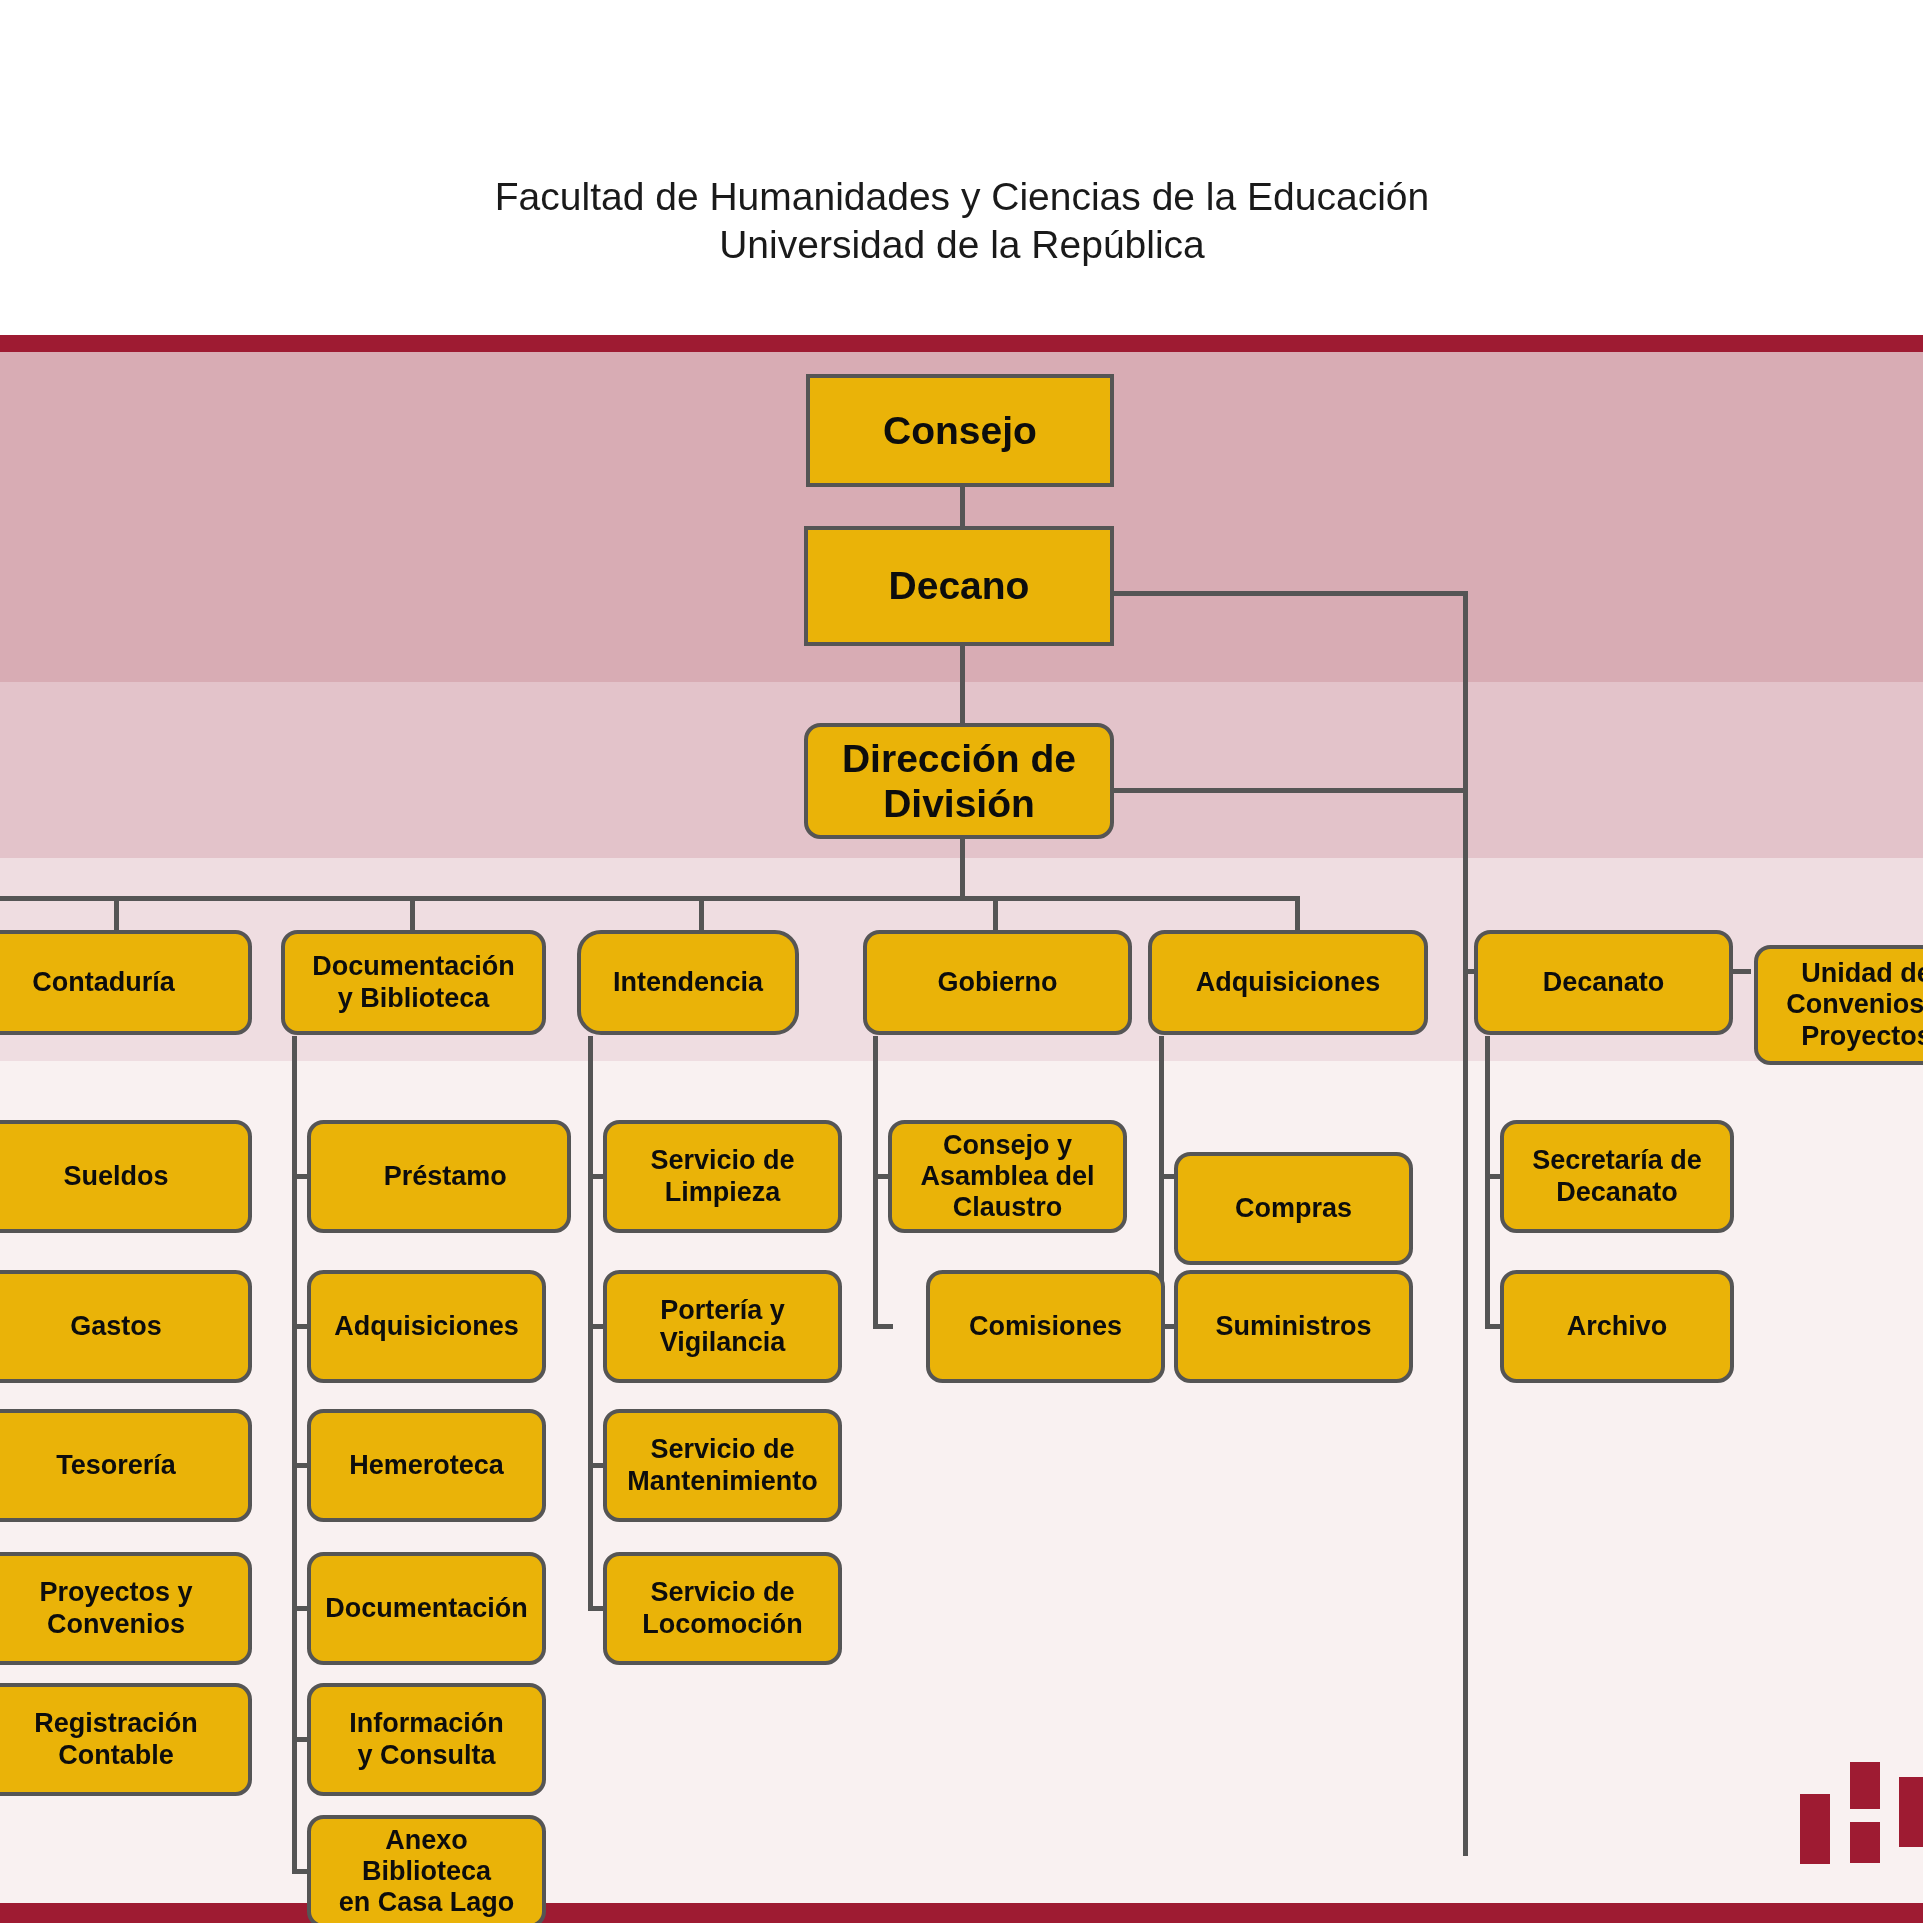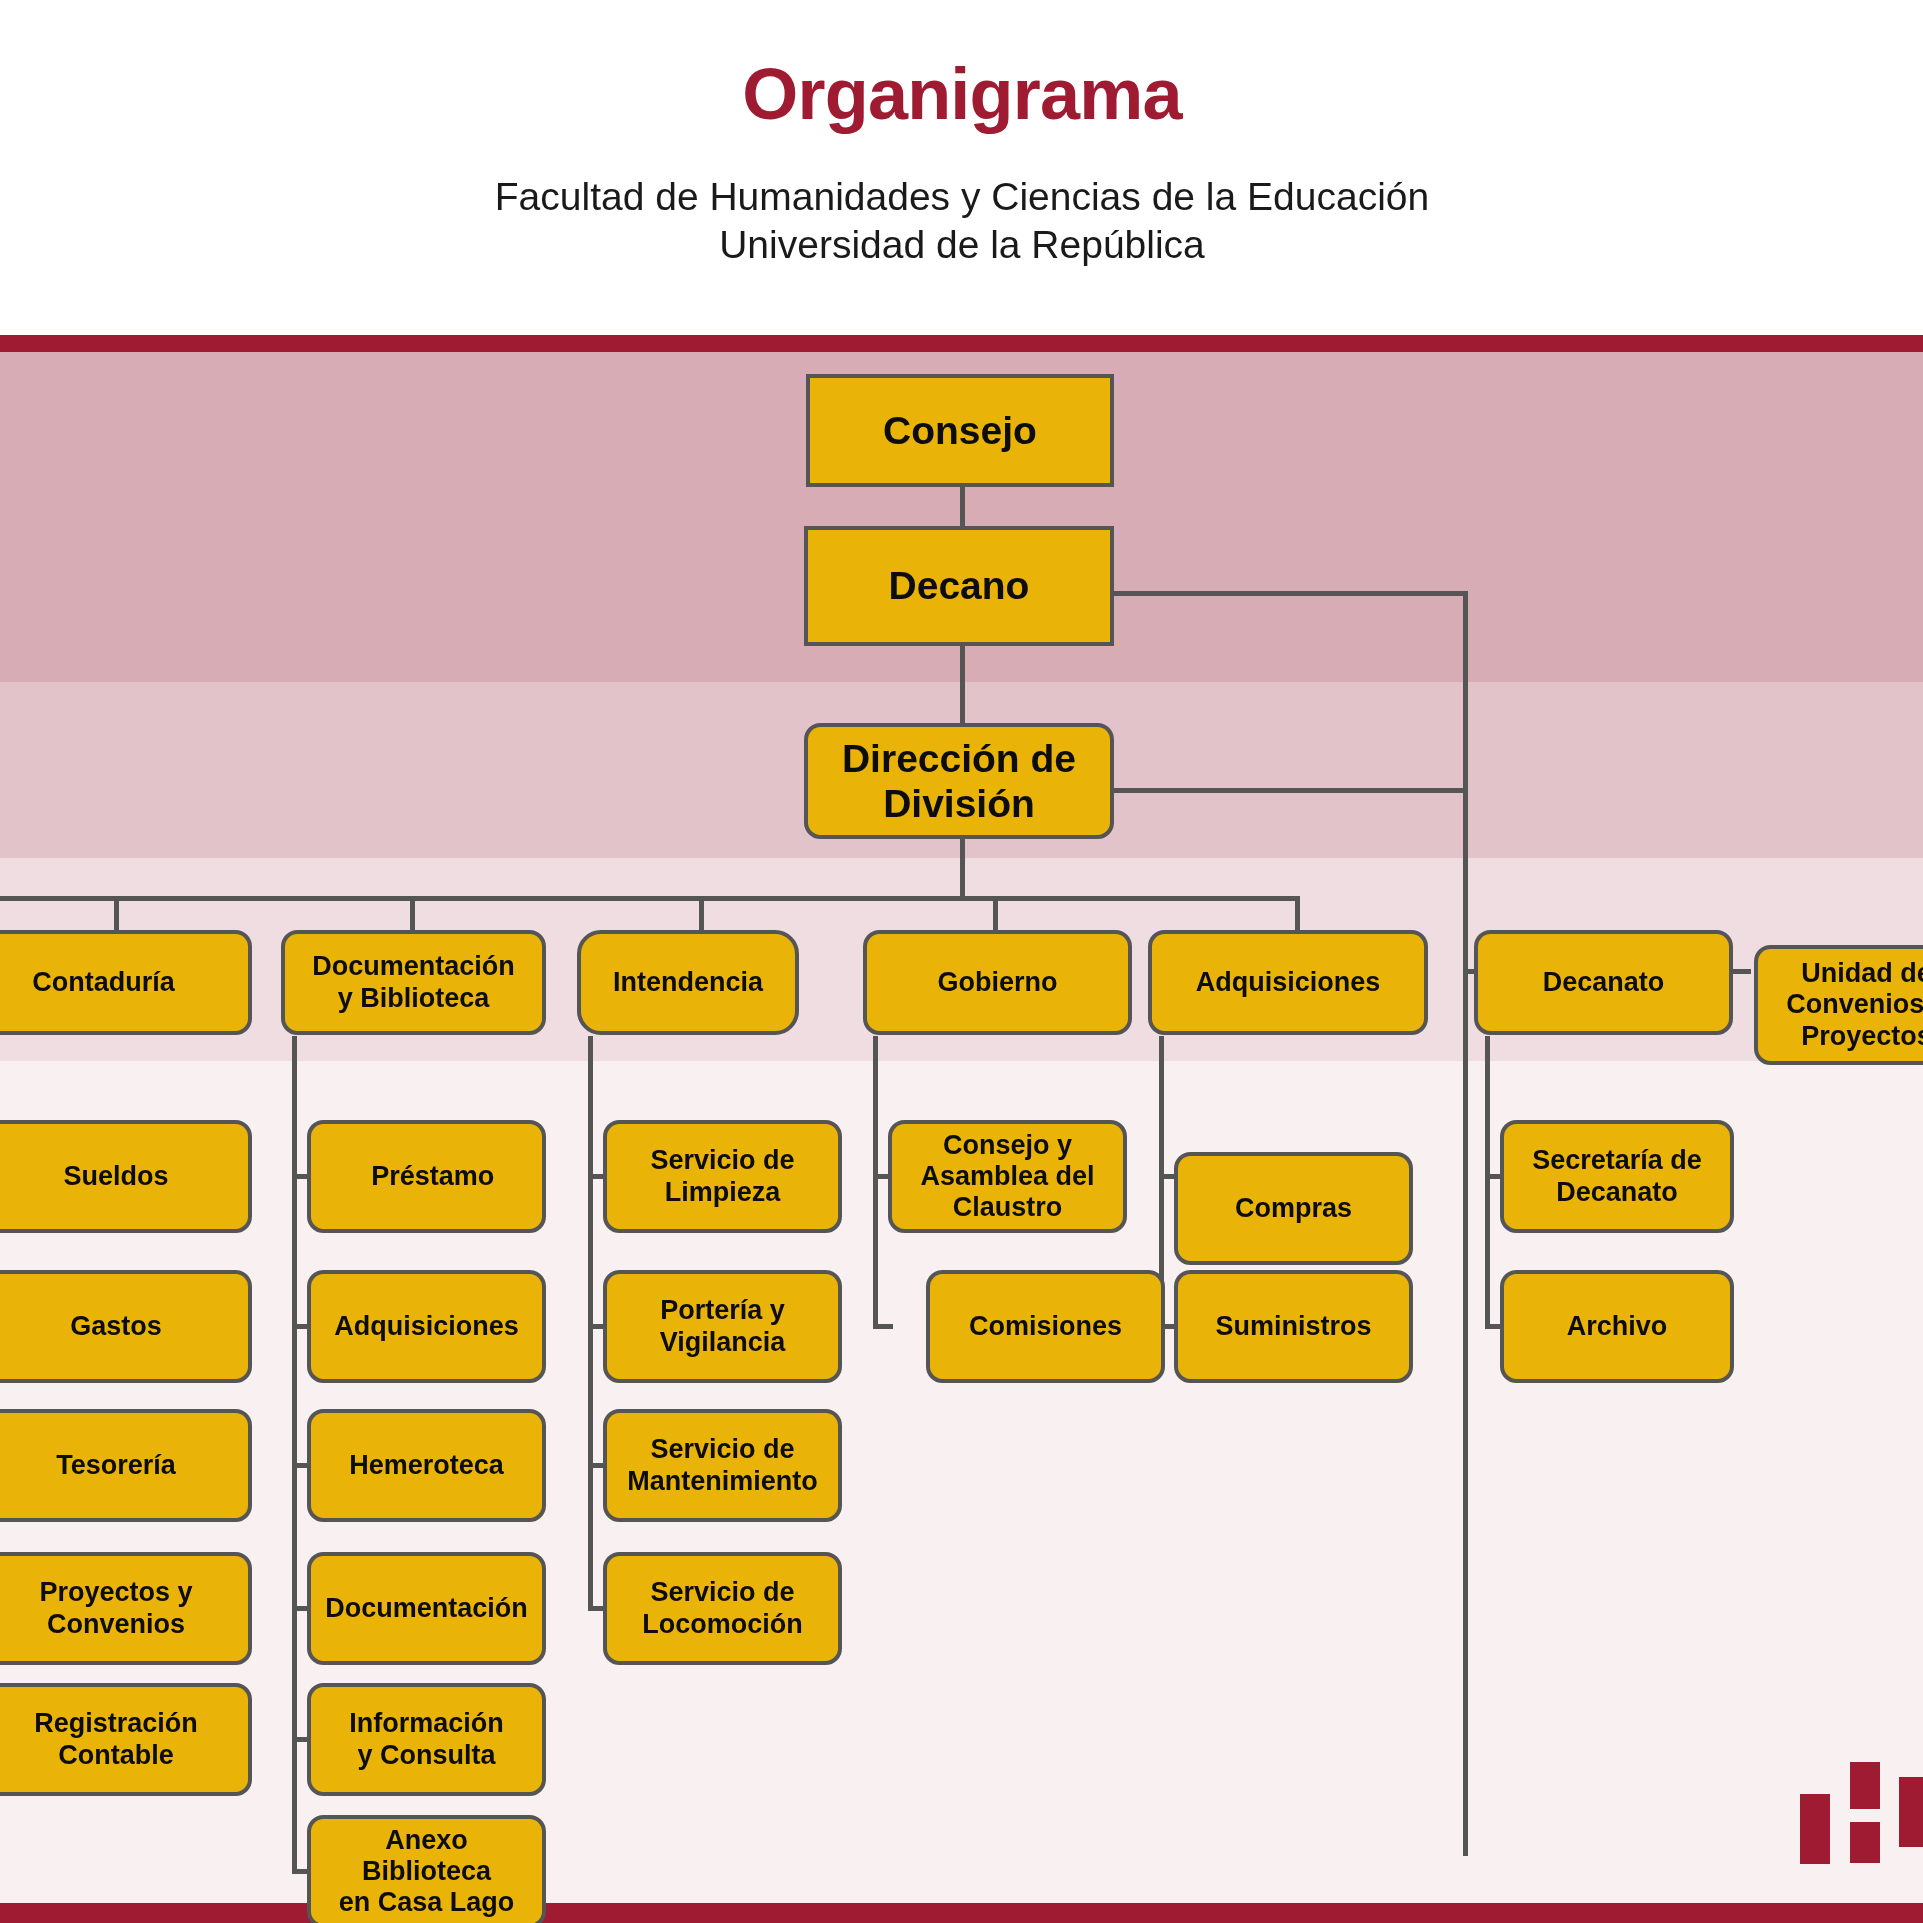--- a/index.html
+++ b/index.html
@@ -58,21 +58,20 @@
   
   .logo{position:absolute;}
   .logo i{position:absolute;display:block;background:#9e1b32;}
 </style>
 </head>
 <body>
 
 <div id="stage">
 
   <div class="header">
-    <div class="title">Organigrama</div>
     <div class="subtitle">
       <div>Facultad de Humanidades y Ciencias de la Educación</div>
       <div>Universidad de la República</div>
     </div>
   </div>
 
   <div class="band band-rule"></div>
   <div class="band band-1"></div>
   <div class="band band-2"></div>
   <div class="band band-3"></div>
@@ -136,21 +135,21 @@
       <div class="node rounded t-dept" style="left: -45px; top: 930px; width: 297px; height: 105px;">Contaduría</div>
       <div class="node rounded t-leaf" style="left: -19.5px; top: 1120px; width: 271px; height: 113px;">Sueldos</div>
       <div class="node rounded t-leaf" style="left: -19.5px; top: 1270px; width: 271px; height: 113px;">Gastos</div>
       <div class="node rounded t-leaf" style="left: -19.5px; top: 1409px; width: 271px; height: 113px;">Tesorería</div>
       <div class="node rounded t-leaf" style="left: -19.5px; top: 1552px; width: 271px; height: 113px;">Proyectos y
 Convenios</div>
       <div class="node rounded t-leaf" style="left: -19.5px; top: 1683px; width: 271px; height: 113px;">Registración
 Contable</div>
       <div class="node rounded t-dept" style="left: 281px; top: 930px; width: 265px; height: 105px;">Documentación
 y Biblioteca</div>
-      <div class="node rounded t-leaf" style="left: 307px; top: 1120px; width: 239px; height: 113px; padding-left: 20px;">Préstamo</div>
+      <div class="node rounded t-leaf" style="left: 307px; top: 1120px; width: 264px; height: 113px; padding-left: 20px;">Préstamo</div>
       <div class="node rounded t-leaf" style="left: 307px; top: 1270px; width: 239px; height: 113px;">Adquisiciones</div>
       <div class="node rounded t-leaf" style="left: 307px; top: 1409px; width: 239px; height: 113px;">Hemeroteca</div>
       <div class="node rounded t-leaf" style="left: 307px; top: 1552px; width: 239px; height: 113px;">Documentación</div>
       <div class="node rounded t-leaf" style="left: 307px; top: 1683px; width: 239px; height: 113px;">Información
 y Consulta</div>
       <div class="node rounded t-leaf" style="left: 307px; top: 1815px; width: 239px; height: 113px;">Anexo Biblioteca
 en Casa Lago</div>
       <div class="node rounded t-dept" style="left: 577px; top: 930px; width: 222px; height: 105px; border-radius: 24px;">Intendencia</div>
       <div class="node rounded t-leaf" style="left: 603px; top: 1120px; width: 239px; height: 113px;">Servicio de
 Limpieza</div>

